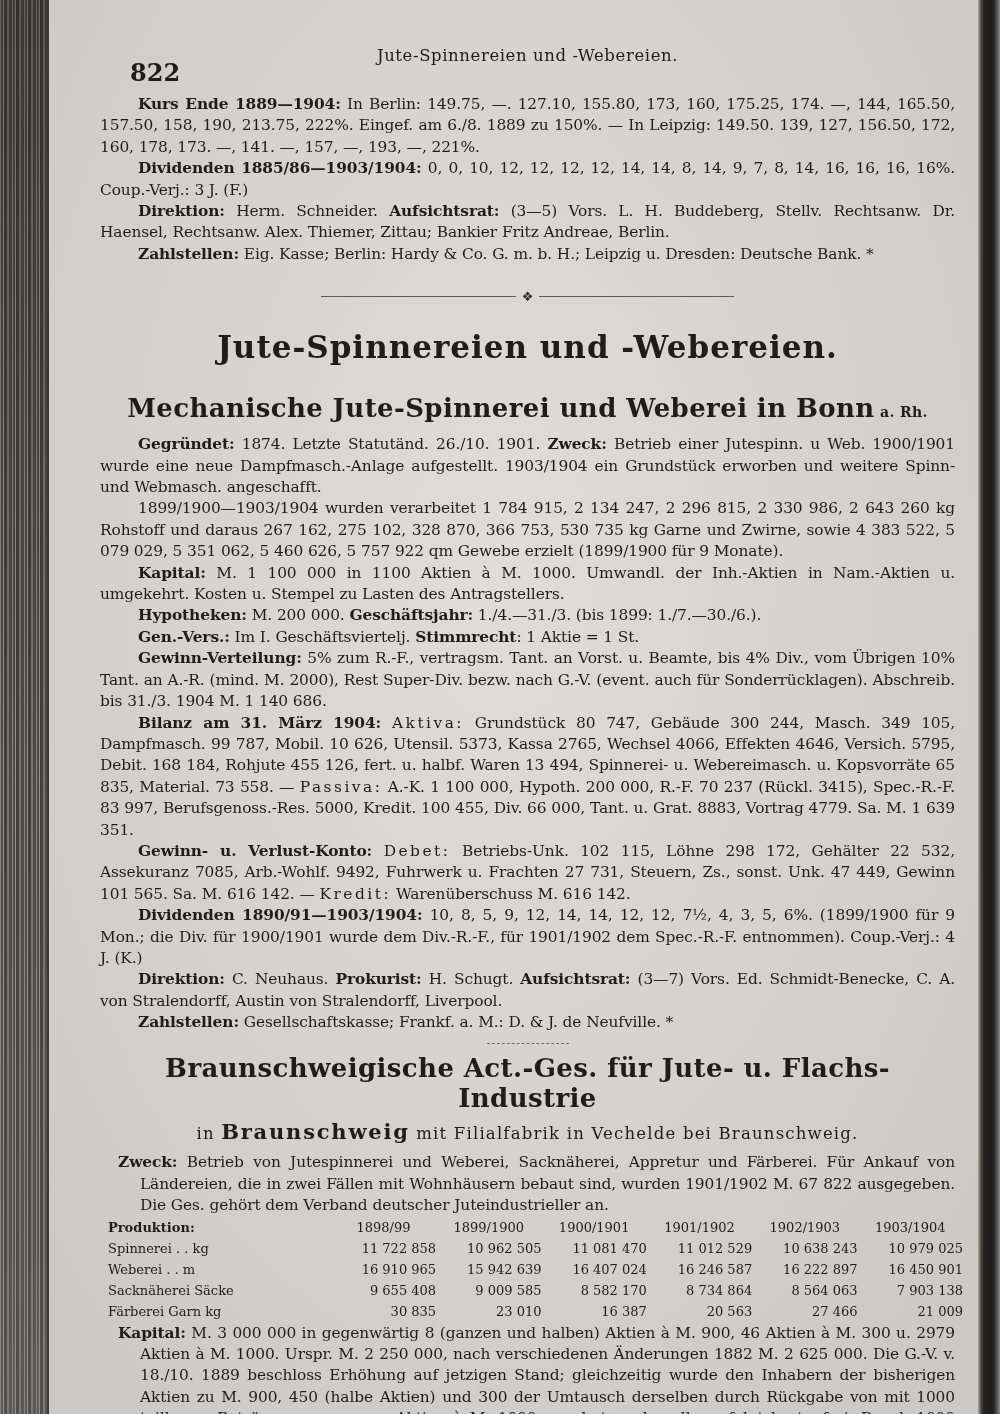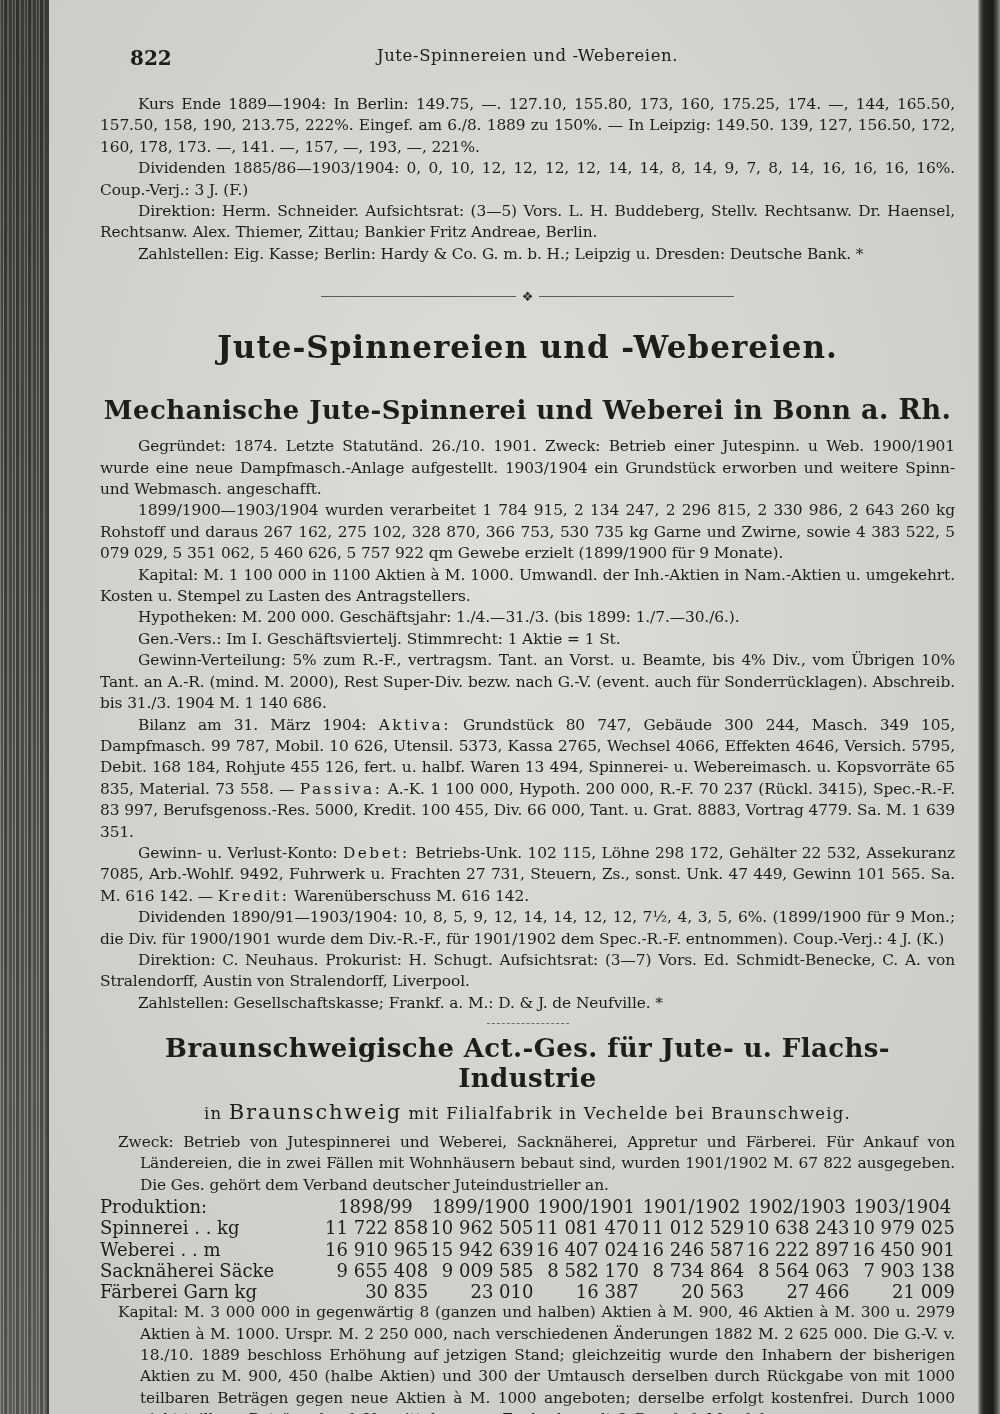--- a/index.html
+++ b/index.html
@@ -29,44 +29,44 @@
   
   .right-edge{
     position:absolute;right:0;top:0;bottom:0;width:22px;
     background:linear-gradient(90deg,#aeada8 0px,#4a4945 3px,#242321 6px,#1d1c1a 15px,#53524e 19px,#8b8a86 22px);
   }
   .content{
     position:absolute;left:47px;right:22px;top:0;bottom:0;
     padding:46px 23px 0 53px;
   }
   .pagehead{position:relative;height:24px;margin-bottom:24px;}
-  .pagenum{position:absolute;left:30px;top:0;font-weight:bold;font-size:20px;}
+  .pagenum{position:absolute;left:30px;top:12px;font-weight:bold;font-size:24px;}
   .runtitle{display:block;text-align:center;font-size:16.5px;letter-spacing:0.6px;}
   p{margin:0;}
   .bodytext{font-size:15.4px;line-height:21.4px;text-align:justify;letter-spacing:-0.1px;}
   .p1{text-indent:38px;}
   .p2{margin-left:40px;text-indent:-22px;}
-  b{font-weight:normal;}
+  b{font-weight:bold;}
   .sp{letter-spacing:2.5px;}
   .orn-divider{display:flex;align-items:center;justify-content:center;margin:24px 0 20px 0;}
   .orn-divider .rule{width:195px;height:1px;background:#5d5c57;}
   .orn-divider .orn{margin:0 6px;font-size:13px;color:#2c2b28;}
   .small-divider{width:82px;margin:9px auto 10px auto;border-top:1px dashed #6e6d68;}
   .section-title{
     text-align:center;font-size:31px;font-weight:bold;letter-spacing:1px;
     margin:26px 0 30px 0;line-height:1.1;
   }
   .company-title{
     text-align:center;font-size:26px;font-weight:bold;letter-spacing:0.4px;
     margin:0 0 10px 0;line-height:1.15;
   }
-  .company-title .suffix{font-size:27px;}
+  .company-title .suffix{font-size:14px;}
   .subtitle{text-align:center;font-size:16.5px;letter-spacing:1.2px;margin:-4px 0 8px 0;}
   .subtitle b{font-size:21px;letter-spacing:1.8px;}
-  table.prod{border-collapse:collapse;width:100%;font-size:18px;line-height:21.2px;}
+  table.prod{border-collapse:collapse;width:100%;font-size:13px;line-height:21.2px;margin-left:8px;}
   table.prod td{padding:0;}
   td.prodlabel{width:26%;text-align:left;white-space:nowrap;}
   td.rowlabel{width:26%;text-align:left;white-space:nowrap;padding-left:35px;}
   td.num{width:12.3%;text-align:right;white-space:nowrap;}
   td.yhead{width:12.3%;text-align:center;white-space:nowrap;}
 </style>
 </head>
 <body>
 
 <div class="page">

